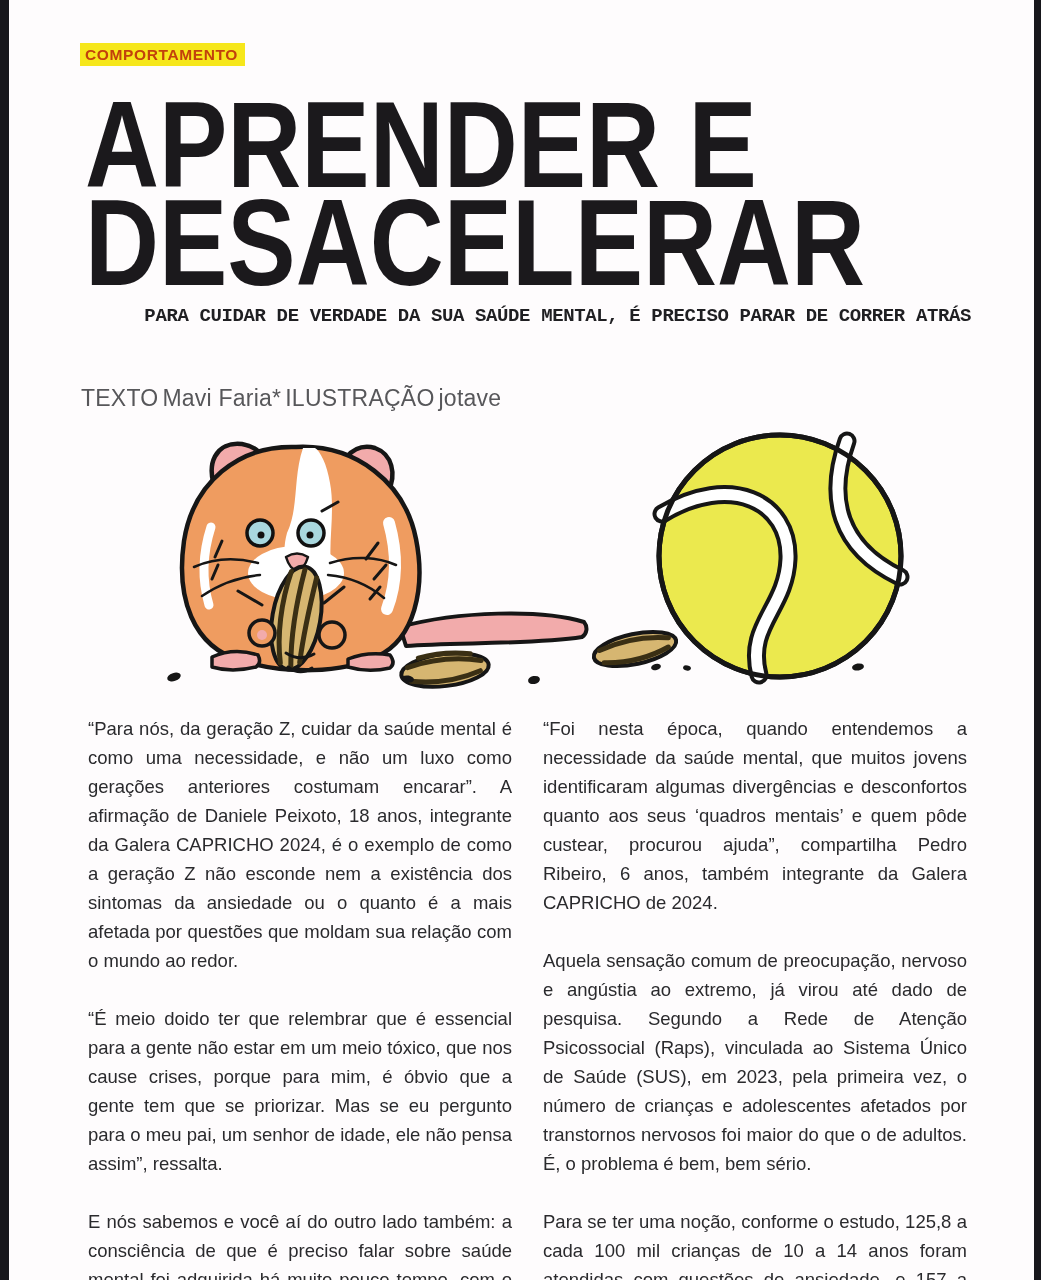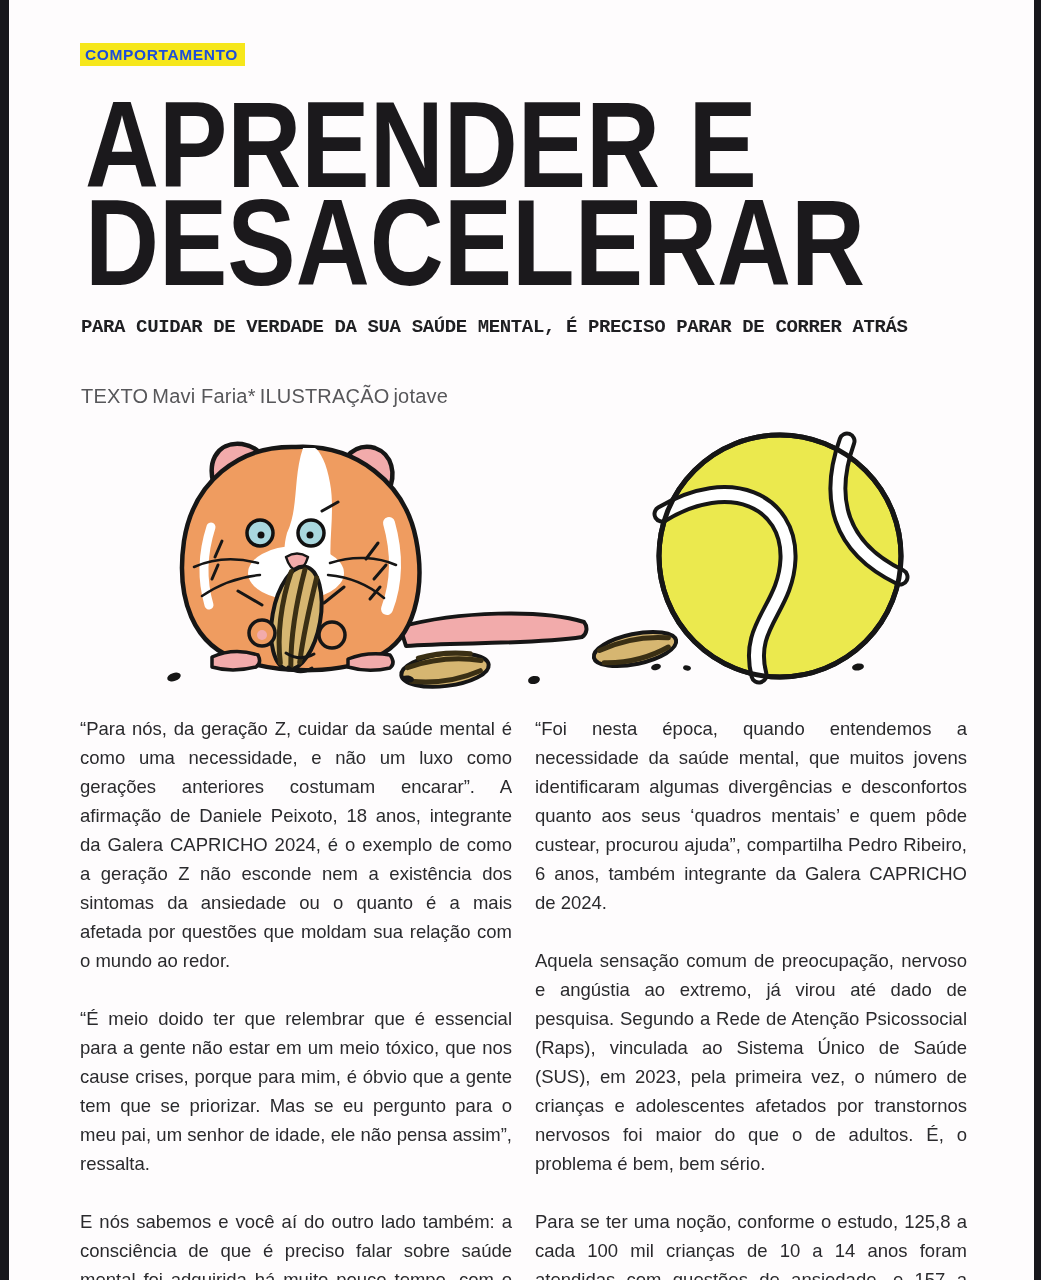--- a/index.html
+++ b/index.html
@@ -8,59 +8,60 @@
     background:#17171c;
     font-family:"Liberation Sans",sans-serif;
   }
   .page{
     position:absolute;left:9px;right:7px;top:0;bottom:0;
     background:#fefcfd;
   }
   
   .tag{
     position:absolute;left:71px;top:43px;
-    background:#f6e71b;color:#1d4ed8;
+    background:#f6e71b;color:#c2410c;
     font-size:15.5px;font-weight:700;letter-spacing:.04em;
     padding:3px 7px 3px 5px;line-height:1.1;
   }
   
   .headline{
     position:absolute;left:76px;top:96px;margin:0;
     color:#1b191c;font-weight:700;font-size:122px;line-height:98px;
     letter-spacing:0;white-space:nowrap;
     transform:scale(0.84,1);transform-origin:left top;
   }
   .headline span{display:block;}
   
   .subhead{
-    position:absolute;left:72px;top:314px;width:890px;
+    position:absolute;left:72px;top:303px;width:890px;
     font-family:"Liberation Mono","DejaVu Sans Mono",monospace;
     font-weight:700;font-size:19px;line-height:27px;color:#1f1f22;
     letter-spacing:-0.02em;
+    text-align:right;
   }
   
   .byline{
     position:absolute;left:72px;top:385px;
-    font-size:20px;color:#57575a;letter-spacing:.01em;
+    font-size:23px;color:#57575a;letter-spacing:.01em;
   }
   .byline .seg{margin-right:4px;}
   
   .illu{
     position:absolute;left:81px;top:415px;width:875px;height:300px;
   }
   
   .columns{
     position:absolute;left:71px;top:714px;width:888px;
     display:flex;gap:23px;
   }
   .col{width:432px;
     font-size:18.5px;line-height:29px;color:#2a2a2d;
     text-align:justify;hyphens:auto;-webkit-hyphens:auto;
   }
-  .col p{margin:0 0 29px 0;}
+  .col p{margin:0 0 29px 8px;}
 </style>
 </head>
 <body>
 
 <div class="page">
 
   <div class="tag">COMPORTAMENTO</div>
 
   <h1 class="headline">
     <span>APRENDER E</span>

